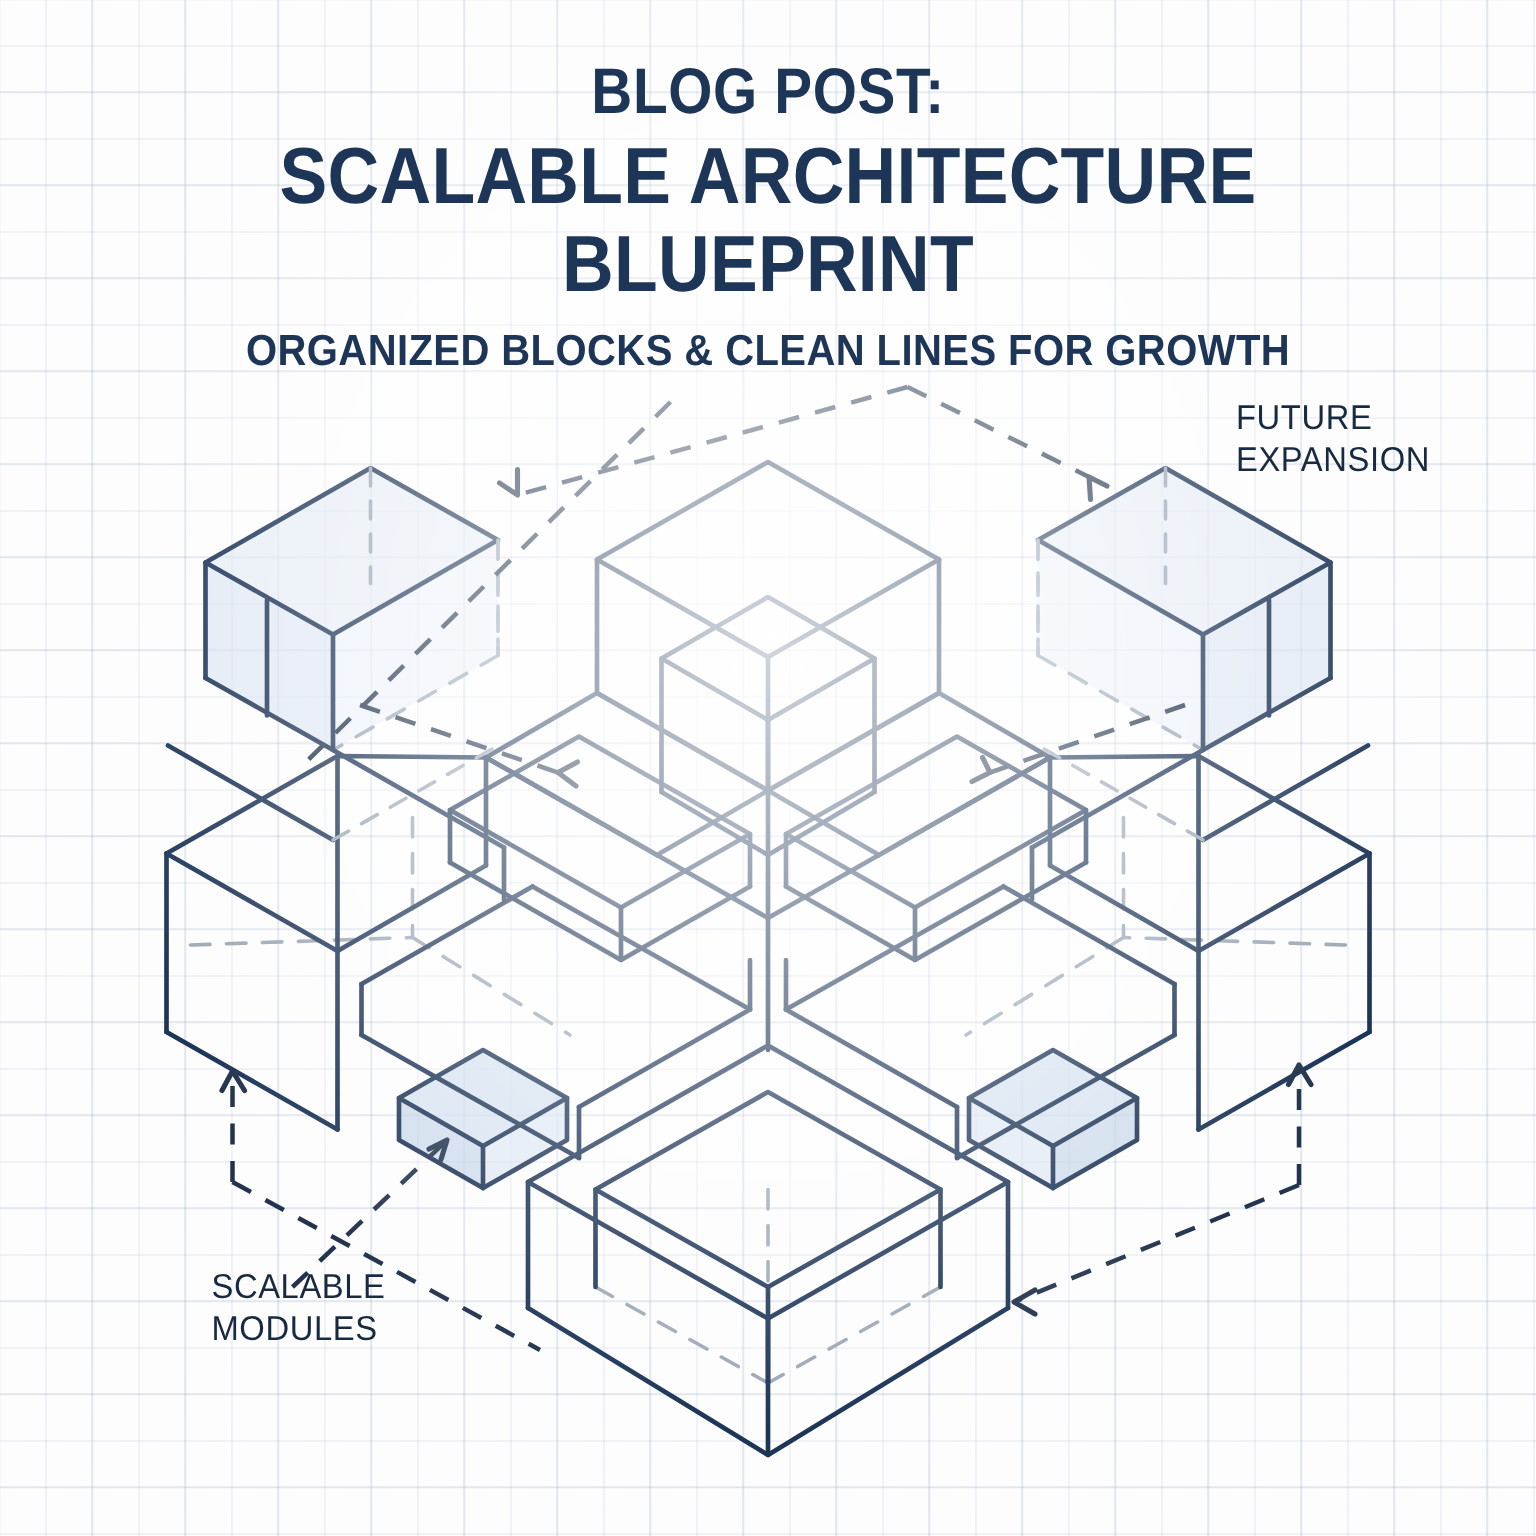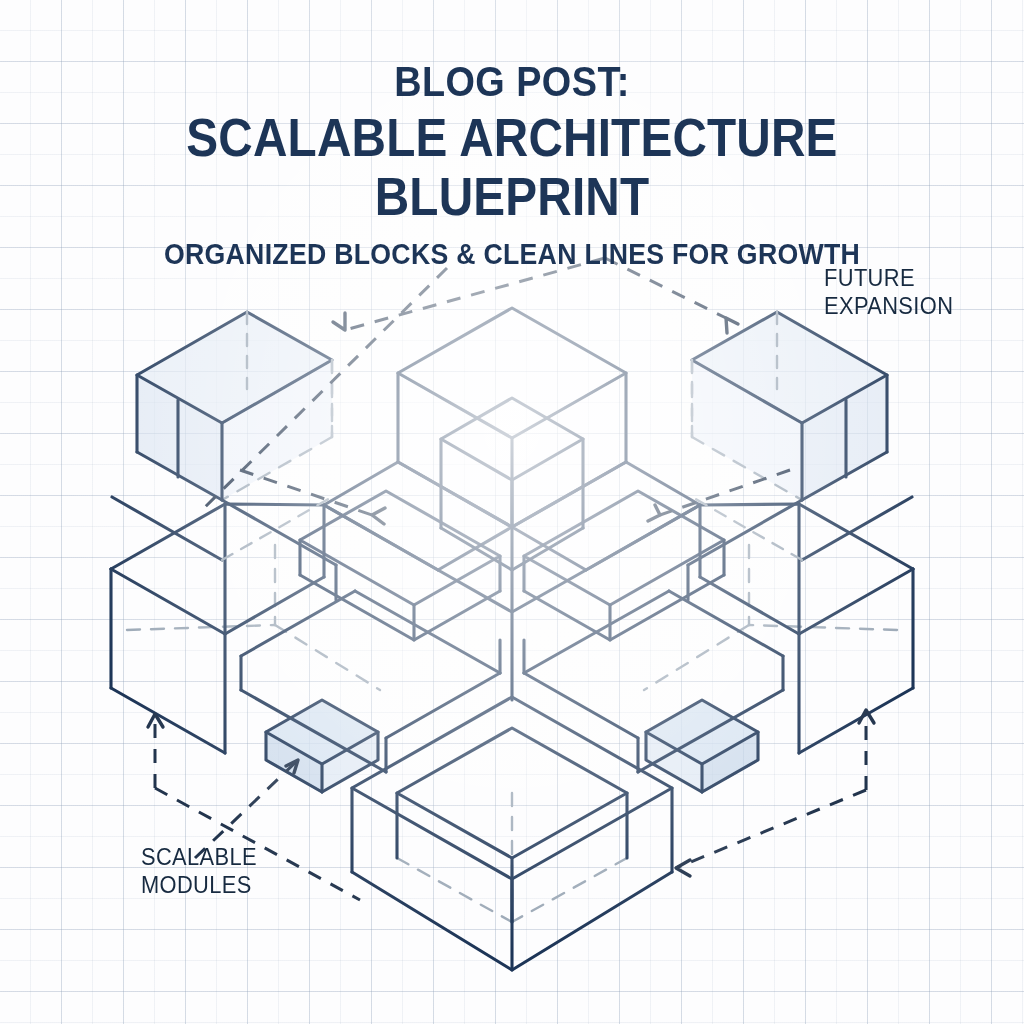--- a/index.html
+++ b/index.html
@@ -36,21 +36,21 @@
     inset: 0;
     background:
       radial-gradient(ellipse at 50% 42%, rgba(255,255,255,0.80) 0%, rgba(255,255,255,0.0) 62%);
     pointer-events: none;
   }
   
   .title-block {
     position: absolute;
     left: 0;
     right: 0;
-    top: 60px;
+    top: 40px;
     text-align: center;
     color: #1d3557;
   }
   .t-kicker {
     font-size: 43px;
     font-weight: 700;
     letter-spacing: 0.5px;
     line-height: 1.02;
     transform: scaleX(0.88);
   }

